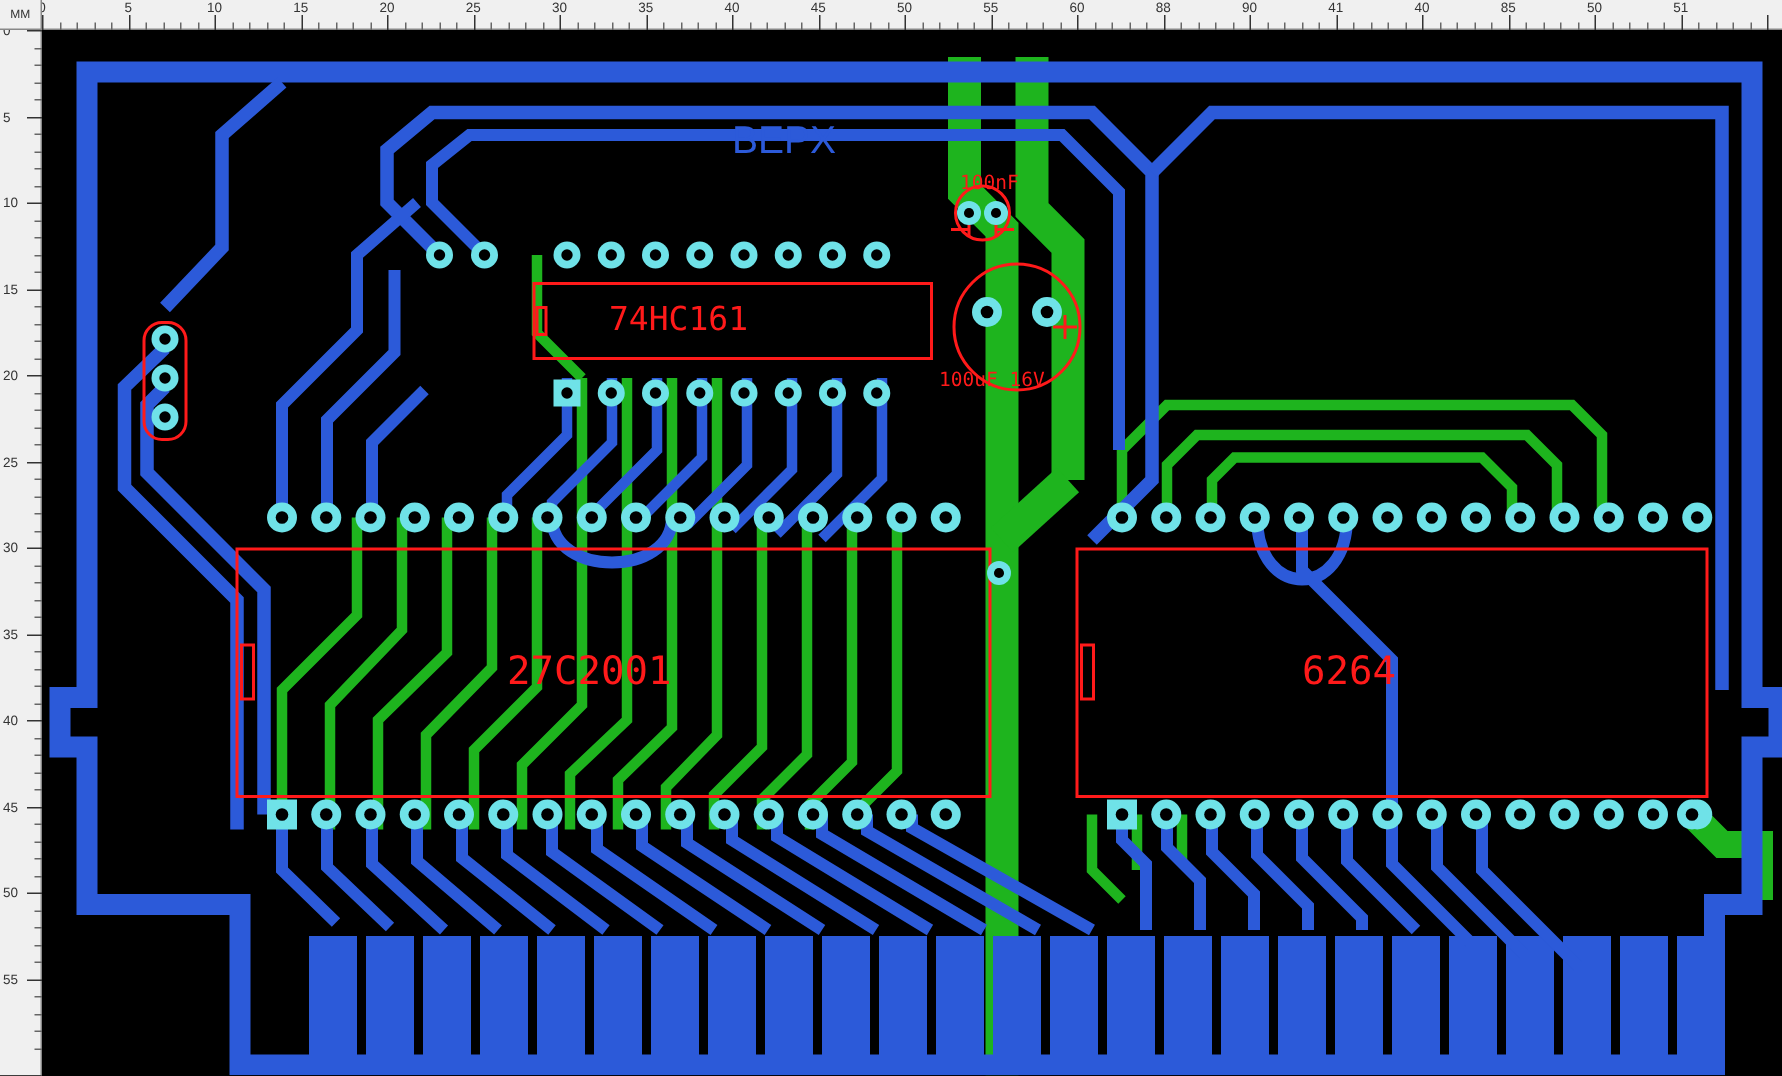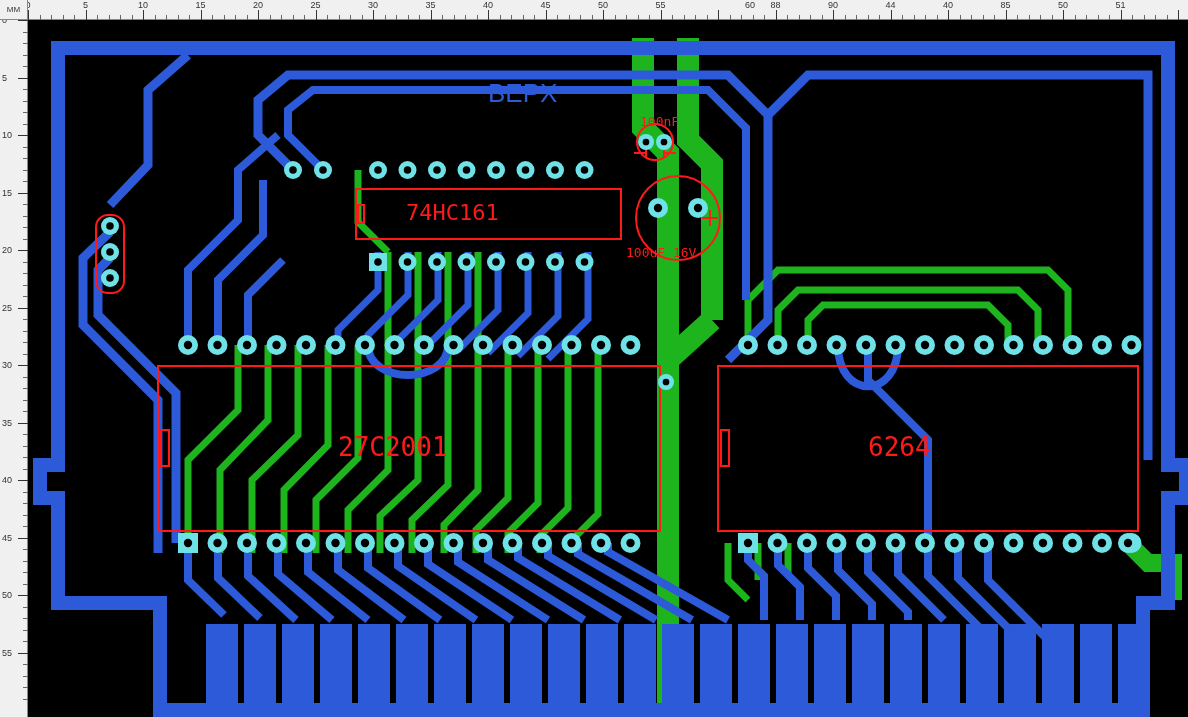--- a/index.html
+++ b/index.html
@@ -102,39 +102,39 @@
       <div class="tick-minor" style="left: 598px;"></div>
       <div class="tick-minor" style="left: 609.5px;"></div>
       <div class="tick-minor" style="left: 621px;"></div>
       <div class="tick-major" style="left: 632.5px;"></div>
       <div class="tick-label" style="left: 632.5px;">55</div>
       <div class="tick-minor" style="left: 644px;"></div>
       <div class="tick-minor" style="left: 655.5px;"></div>
       <div class="tick-minor" style="left: 667px;"></div>
       <div class="tick-minor" style="left: 678.5px;"></div>
       <div class="tick-major" style="left: 690px;"></div>
-      <div class="tick-label" style="left: 722px;">60</div>
+      <div class="tick-label" style="left: 690px;">60</div>
       <div class="tick-minor" style="left: 701.5px;"></div>
       <div class="tick-minor" style="left: 713px;"></div>
       <div class="tick-minor" style="left: 724.5px;"></div>
       <div class="tick-minor" style="left: 736px;"></div>
       <div class="tick-major" style="left: 747.5px;"></div>
       <div class="tick-label" style="left: 747.5px;">88</div>
       <div class="tick-minor" style="left: 759px;"></div>
       <div class="tick-minor" style="left: 770.5px;"></div>
       <div class="tick-minor" style="left: 782px;"></div>
       <div class="tick-minor" style="left: 793.5px;"></div>
       <div class="tick-major" style="left: 805px;"></div>
       <div class="tick-label" style="left: 805px;">90</div>
       <div class="tick-minor" style="left: 816.5px;"></div>
       <div class="tick-minor" style="left: 828px;"></div>
       <div class="tick-minor" style="left: 839.5px;"></div>
       <div class="tick-minor" style="left: 851px;"></div>
       <div class="tick-major" style="left: 862.5px;"></div>
-      <div class="tick-label" style="left: 862.5px;">44</div>
+      <div class="tick-label" style="left: 862.5px;">41</div>
       <div class="tick-minor" style="left: 874px;"></div>
       <div class="tick-minor" style="left: 885.5px;"></div>
       <div class="tick-minor" style="left: 897px;"></div>
       <div class="tick-minor" style="left: 908.5px;"></div>
       <div class="tick-major" style="left: 920px;"></div>
       <div class="tick-label" style="left: 920px;">40</div>
       <div class="tick-minor" style="left: 931.5px;"></div>
       <div class="tick-minor" style="left: 943px;"></div>
       <div class="tick-minor" style="left: 954.5px;"></div>
       <div class="tick-minor" style="left: 966px;"></div>

